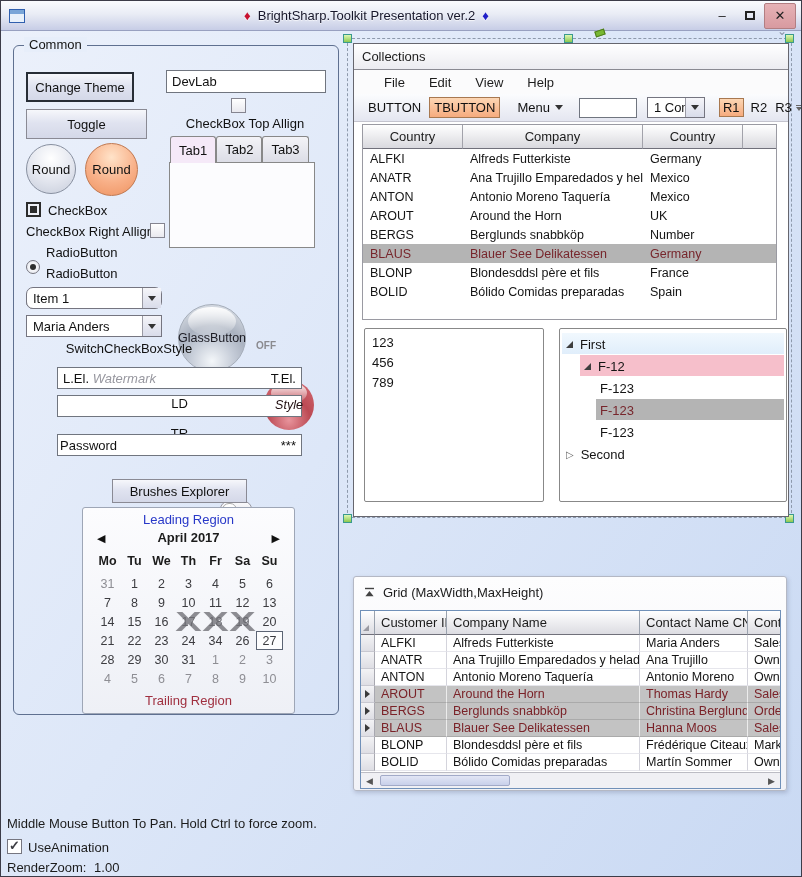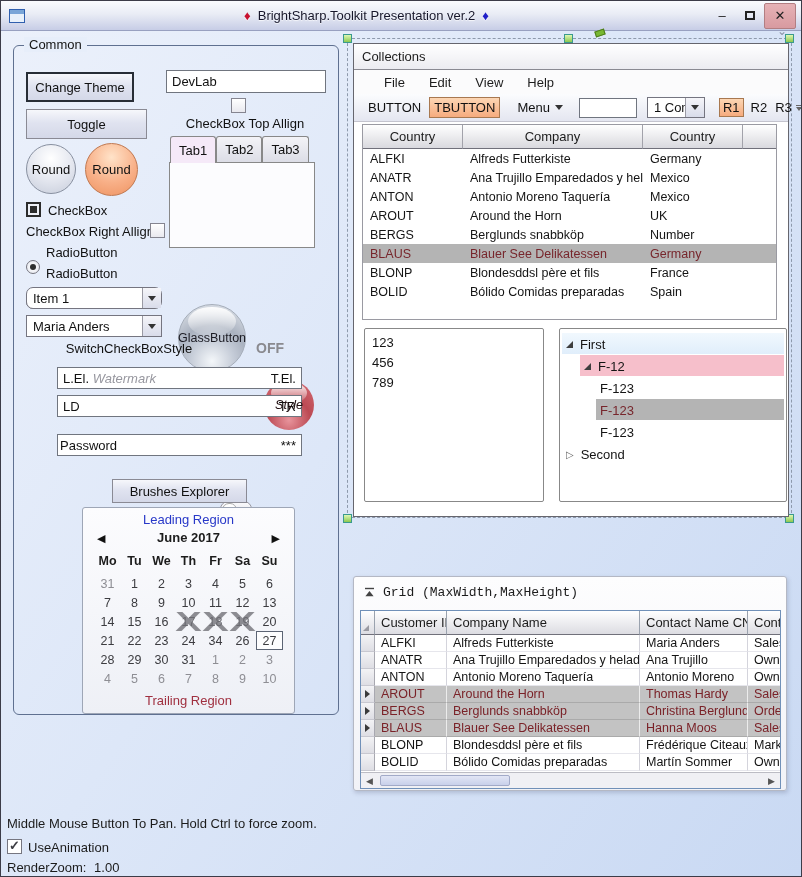--- a/index.html
+++ b/index.html
@@ -57,21 +57,21 @@
   .tri-down { width:0; height:0; border-left:4px solid transparent; border-right:4px solid transparent; border-top:5px solid #333; }
 
   .glass { border-radius:50%; position:relative; display:flex; align-items:center; justify-content:center; font-size:12.5px; color:#1c1c24; }
   #glassbtn { background:radial-gradient(circle at 50% 85%, #f4f7fa 0%, #c3cad6 35%, #aab2c0 55%, #e9edf2 100%); border:1px solid #a6aeba; }
   #stylebtn  { background:radial-gradient(circle at 50% 80%, #e8949c 0%, #bc4a54 45%, #d87078 100%); color:#200e10;font-style:italic; }
   .glass::before { content:""; position:absolute; left:14%; top:3%; width:72%; height:44%; border-radius:50%;
     background:linear-gradient(rgba(255,255,255,.95), rgba(255,255,255,.05)); }
 
   #switch { width:32px; height:16px; border-radius:8px; border:1px solid #9a9aa4; background:linear-gradient(#fbfbfd,#e3e3ea); position:relative; }
   #switch::after { content:""; position:absolute; left:1px; top:1px; width:13px; height:12px; border-radius:7px; background:#fff; border:1px solid #aaa; }
-  #switch-state { font-size:14px; font-weight:bold; color:#8a8a8f; }
+  #switch-state { font-size:10px; font-weight:bold; color:#8a8a8f; }
 
   
   #calendar { background:linear-gradient(#fcfcfe,#eef0f6); border:1px solid #9ea6b6; border-radius:3px; }
   #cal-leading { color:#2838c8; font-size:13px; text-align:center; }
   #cal-month { font-weight:bold; font-size:13px; color:#1c1c1c; text-align:center; }
   .cal-arrow { font-size:11px; color:#111; }
   .cal-days, .cal-grid { display:grid; grid-template-columns:repeat(7,27px); justify-content:center; }
   .cal-days div { font-weight:bold; font-size:12.5px; color:#1c1c1c; text-align:center; }
   .cal-grid { grid-auto-rows:19px; }
   .cal-cell { font-size:12.5px; color:#3c3c40; display:flex; align-items:center; justify-content:center; }
@@ -125,21 +125,21 @@
   .exp-open { width:0; height:0; border-bottom:7px solid #3e3e3e; border-left:7px solid transparent; }
   .exp-closed { font-size:10px; color:#6a6a6a; }
   .hl-blue { left:2px; background:linear-gradient(#f1f8fe,#e0eefb); }
   .hl-pink { left:20px; background:#f6bfcb; }
   .hl-gray { left:36px; background:#b4b4b4; }
   .t-sel { color:#77262c; }
 
   
   #gridpanel { left:352px; top:575px; width:434px; height:215px; background:linear-gradient(#fdfdfe,#f1f2f7);
     border:1px solid #b4b8c4; border-radius:3px; box-shadow:1px 2px 4px rgba(70,80,110,.25); }
-  #gp-header { height:30px; display:flex; align-items:center; gap:8px; padding-left:10px; font-size:13px; color:#1c1c1c;font-family:Liberation Mono, monospace; }
+  #gp-header { height:30px; display:flex; align-items:center; gap:8px; padding-left:10px; font-size:13px; color:#1c1c1c; }
   #gp-grid { left:6px; top:33px; width:421px; height:179px; border:1px solid #7090b8; background:#fff; overflow:hidden; }
   #g2-header { display:flex; height:24px; }
   .g2h { background:linear-gradient(#ffffff,#dcdce2); border-right:1px solid #9aa2ae; border-bottom:1px solid #70707a;
     font-size:13px; color:#1c1c1c; display:flex; align-items:center; padding-left:6px; overflow:hidden; white-space:nowrap; }
   .g2corner { width:14px; position:relative; }
   .g2corner::after { content:""; position:absolute; left:2px; bottom:3px; width:0; height:0;
     border-bottom:6px solid #9a9aa2; border-left:6px solid transparent; }
   .g2row { display:flex; height:17px; font-size:12.5px; color:#141414; }
   .g2rh { width:14px; background:linear-gradient(#f3f3f5,#dedee4); border-right:1px solid #a8a8b0; border-bottom:1px solid #c8c8d0;
     display:flex; align-items:center; justify-content:center; }
@@ -234,38 +234,38 @@
 
     <div class="abs lbl" style="left:30px;top:295px;width:170px;text-align:center;">SwitchCheckBoxStyle</div>
     <div class="abs" id="switch" style="left:206px;top:294px;"></div>
     <div class="abs" id="switch-state" style="left:242px;top:294px;">OFF</div>
 
     <div class="abs tbox" style="left:43px;top:321px;width:245px;height:22px;">
       <span>L.El.</span>&nbsp;<span class="ph">Watermark</span>
       <span class="sp"></span>
       <span>T.El.</span>
     </div>
-    <div class="abs tbox" style="left:43px;top:349px;width:245px;height:22px;">
+    <div class="abs tbox" style="left:43px;top:349px;width:245px;height:22px;flex-direction:column;">
       <span>LD</span>&nbsp;
       <span class="sp"></span>
       <span>TR</span>
     </div>
     <div class="abs tbox" style="left:43px;top:388px;width:245px;height:22px;padding-left:2px;">
       <span>Password</span>
       <span class="sp"></span>
       <span>***</span>
     </div>
 
     <div class="abs btn" style="left:98px;top:433px;width:135px;height:24px;">Brushes Explorer</div>
 
     <div id="calendar" class="abs" style="left:68px;top:461px;width:213px;height:207px;">
       <div id="cal-leading" style="margin-top:4px;">Leading Region</div>
       <div style="position:relative;margin-top:3px;height:18px;">
         <span class="abs cal-arrow" style="left:14px;top:2px;">◀</span>
-        <div id="cal-month">June 2017</div>
+        <div id="cal-month">April 2017</div>
         <span class="abs cal-arrow" style="right:14px;top:2px;">▶</span>
       </div>
       <div class="cal-days" style="margin-top:6px;">
 
       <div>Mo</div>
           <div>Tu</div>
           <div>We</div>
           <div>Th</div>
           <div>Fr</div>
           <div>Sa</div>

